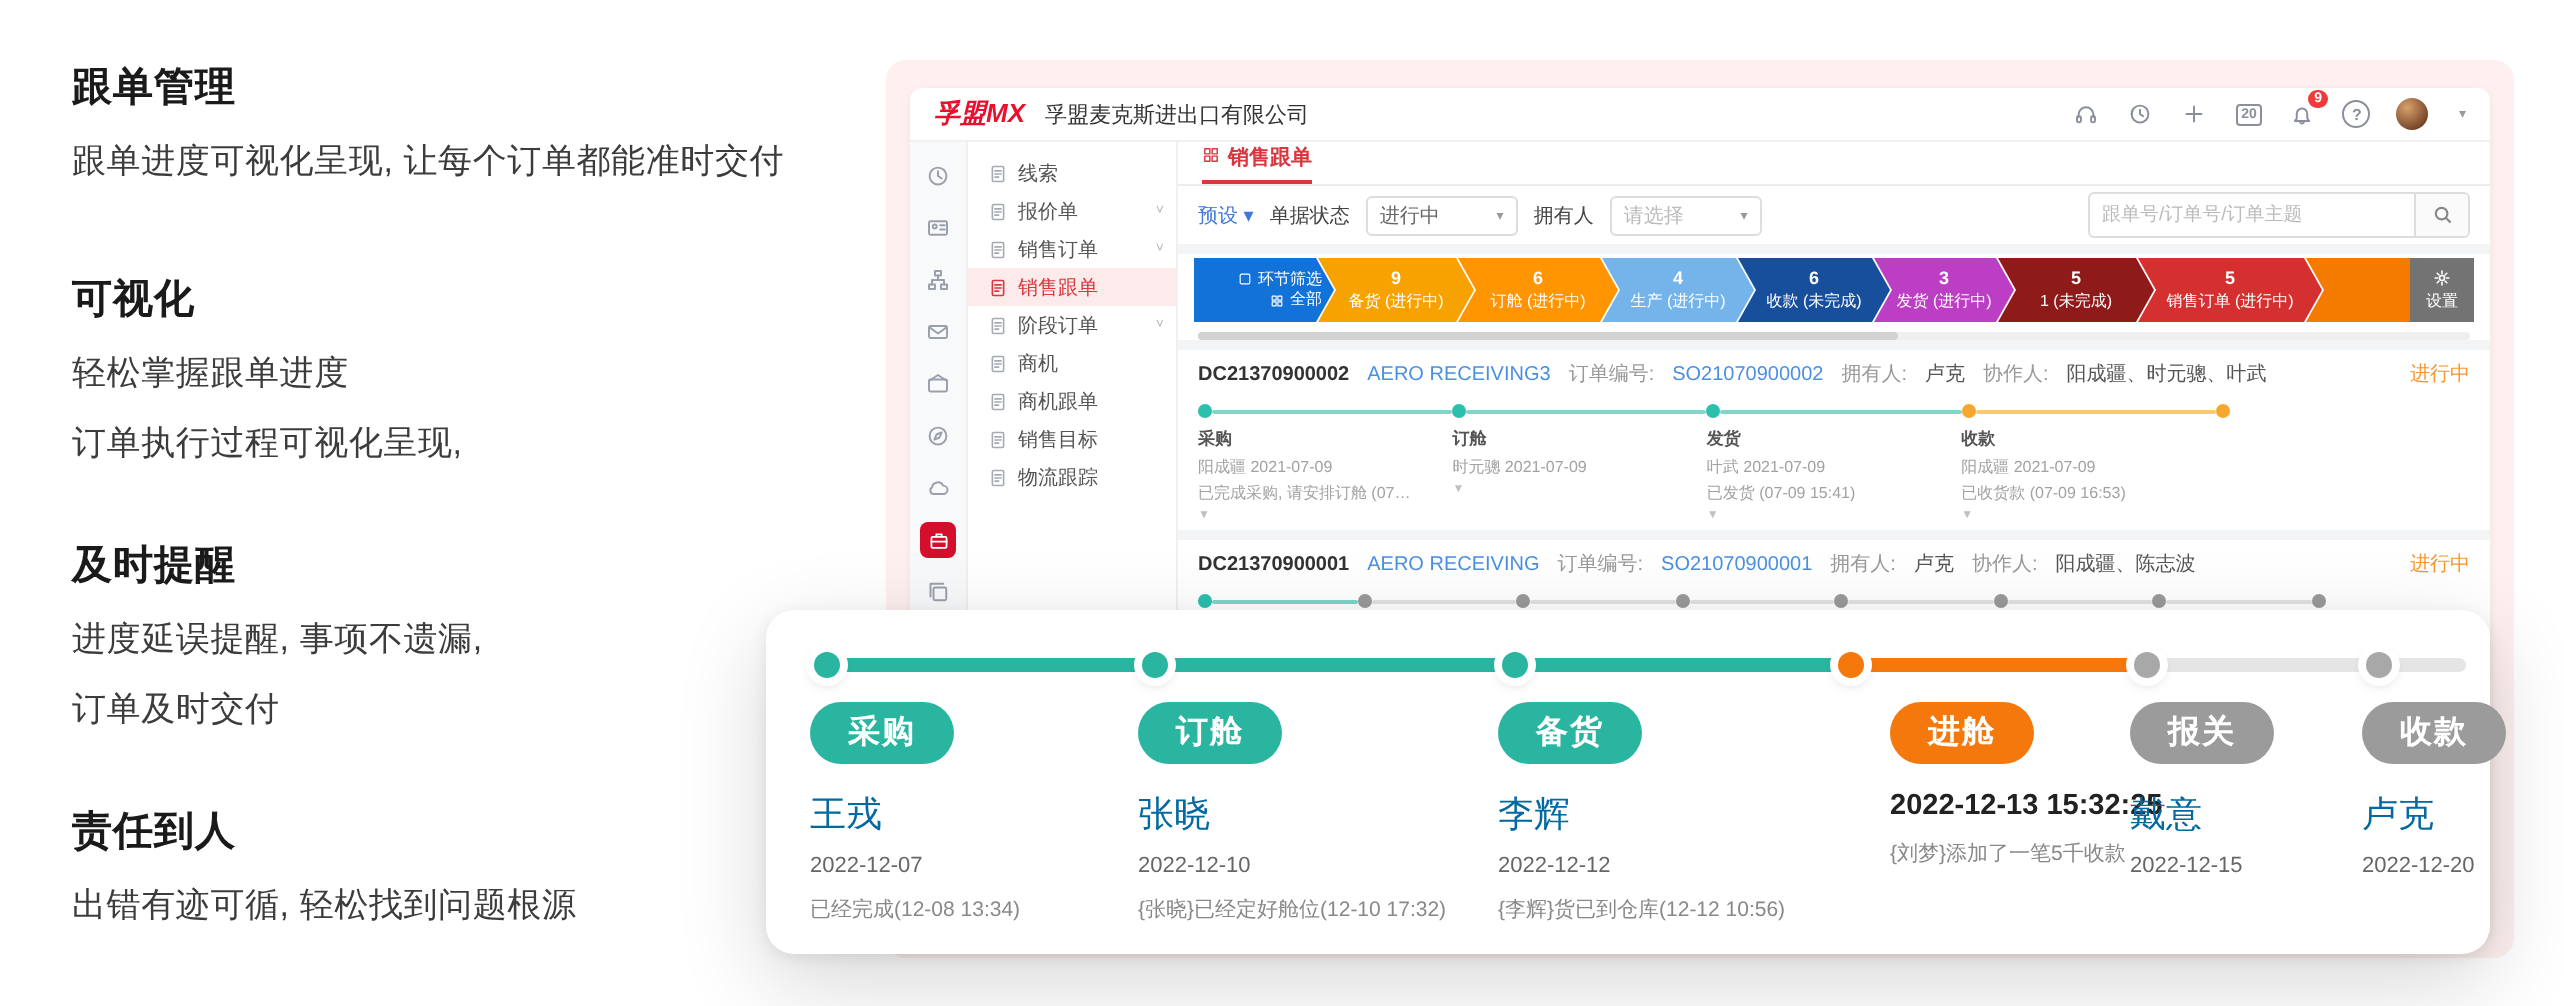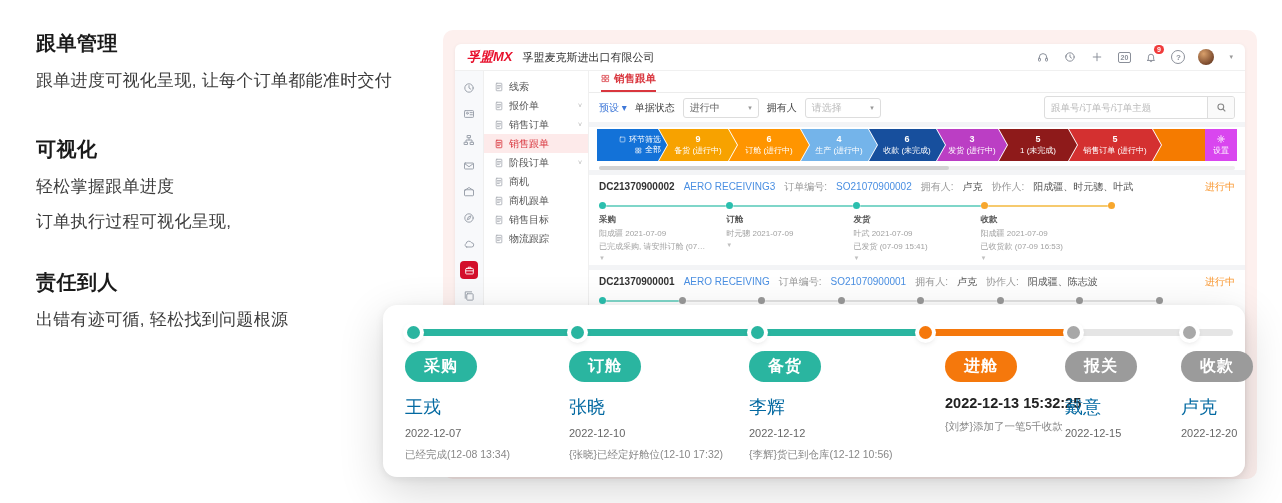--- a/index.html
+++ b/index.html
@@ -98,20 +98,25 @@
 
   <section class="left-panel" id="left-panel">
       <div class="lp-sec first">
         <div class="lp-h">跟单管理</div>
         <div class="lp-line">跟单进度可视化呈现, 让每个订单都能准时交付</div>
       </div>
       <div class="lp-sec">
         <div class="lp-h">可视化</div>
         <div class="lp-line">轻松掌握跟单进度</div>
         <div class="lp-line">订单执行过程可视化呈现,</div>
+      </div>
+      <div class="lp-sec">
+        <div class="lp-h">及时提醒</div>
+        <div class="lp-line">进度延误提醒, 事项不遗漏,</div>
+        <div class="lp-line">订单及时交付</div>
       </div>
       <div class="lp-sec">
         <div class="lp-h">责任到人</div>
         <div class="lp-line">出错有迹可循, 轻松找到问题根源</div>
       </div>
     </section>
 
   <div class="app-frame">
     <div class="app-window">
 
@@ -384,21 +389,21 @@
               </div>
               <div class="chev" style="background: rgb(142, 26, 26); width: 66px;">
                 <div class="cnt">5</div>
                 <div>1 (未完成)</div>
               </div>
               <div class="chev" style="background: rgb(212, 48, 48); width: 80px;">
                 <div class="cnt">5</div>
                 <div>销售订单 (进行中)</div>
               </div>
               <div class="chev" style="background: rgb(245, 123, 0); width: 64px;"></div>
-              <div class="settings-box" style="background: #d946ef; justify-content: center;">
+              <div class="settings-box" style="background: #737373; justify-content: center;">
                 <svg viewBox="0 0 16 16" width="10" height="10" fill="none" stroke="currentColor" stroke-width="1.3" stroke-linecap="round" stroke-linejoin="round">
                   <circle cx="8" cy="8" r="2"></circle>
                   <path d="M8 2.5v2M8 11.5v2M2.5 8h2M11.5 8h2M4.2 4.2l1.4 1.4M10.4 10.4l1.4 1.4M11.8 4.2l-1.4 1.4M5.6 10.4l-1.4 1.4"></path>
                 </svg>
                 <span>设置</span>
               </div>
             </div>
           <div class="hscroll">
               <div class="thumb"></div>
             </div>

